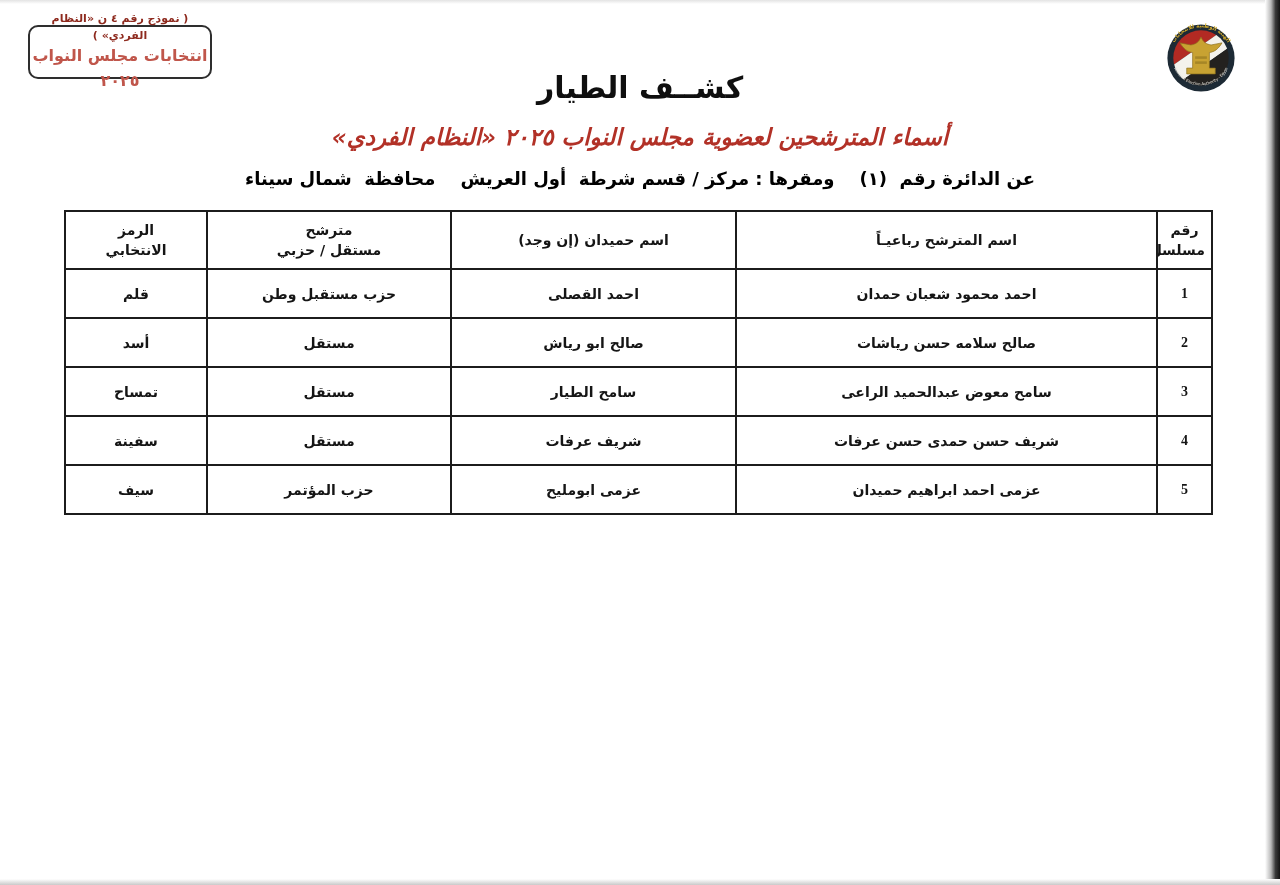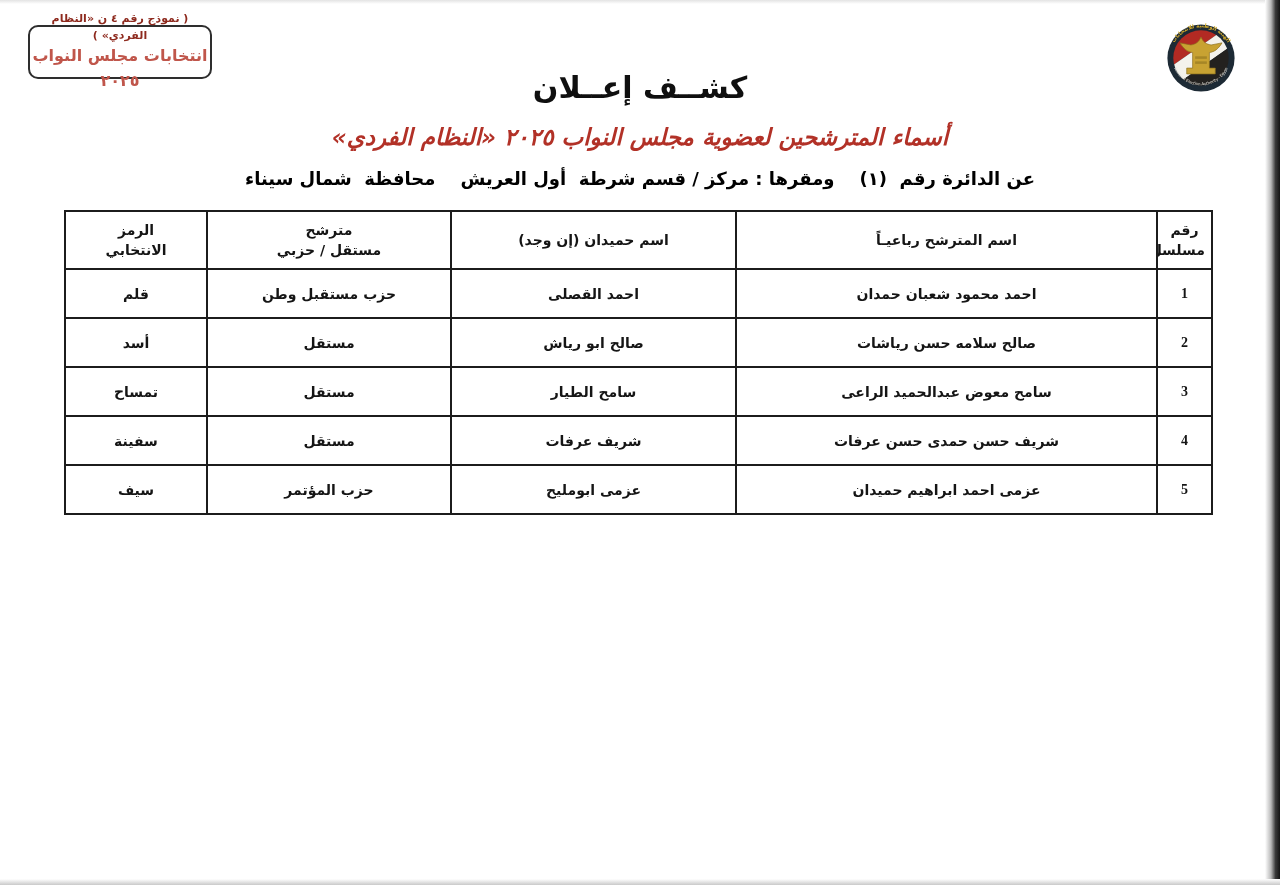--- a/index.html
+++ b/index.html
@@ -104,21 +104,21 @@
       <rect x="43" y="54" width="14" height="3" fill="#8a6f1d" opacity="0.55"></rect>
       <text font-size="6.4" font-weight="bold" fill="#d4ac2b" font-family="DejaVu Sans, sans-serif">
         <textPath href="#topArc" startOffset="50%" text-anchor="middle">الهيئة الوطنية للانتخابات</textPath>
       </text>
       <text font-size="4.6" fill="#e8e6df" font-family="DejaVu Sans, sans-serif">
         <textPath href="#botArc" startOffset="50%" text-anchor="middle">National Election Authority - Egypt</textPath>
       </text>
     </svg>
   </div>
 
-  <div class="title">كشــف إعــلان</div>
+  <div class="title">كشــف الطيار</div>
   <div class="subtitle">أسماء المترشحين لعضوية مجلس النواب ٢٠٢٥ «النظام الفردي»</div>
   <div class="district">عن الدائرة رقم  (١)    ومقرها : مركز / قسم شرطة  أول العريش    محافظة  شمال سيناء</div>
 
   <table class="candidates">
     <colgroup>
       <col style="width:55px">
         <col style="width:421px">
         <col style="width:285px">
         <col style="width:244px">
         <col style="width:142px">

